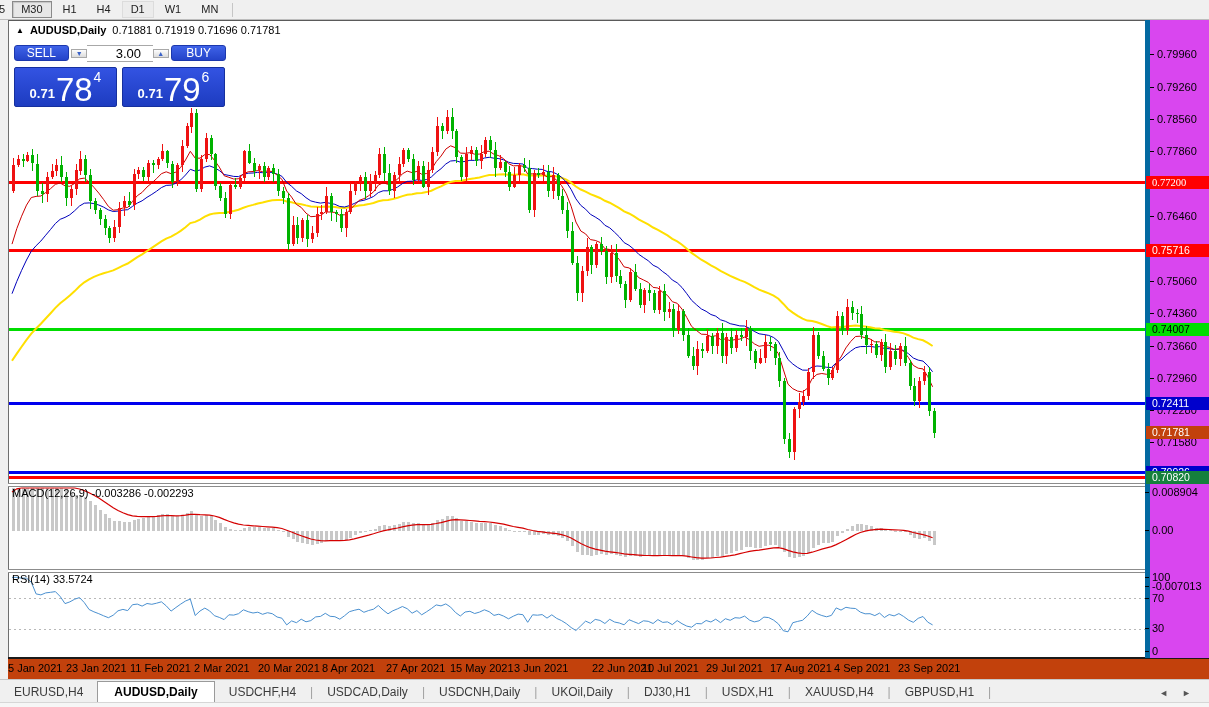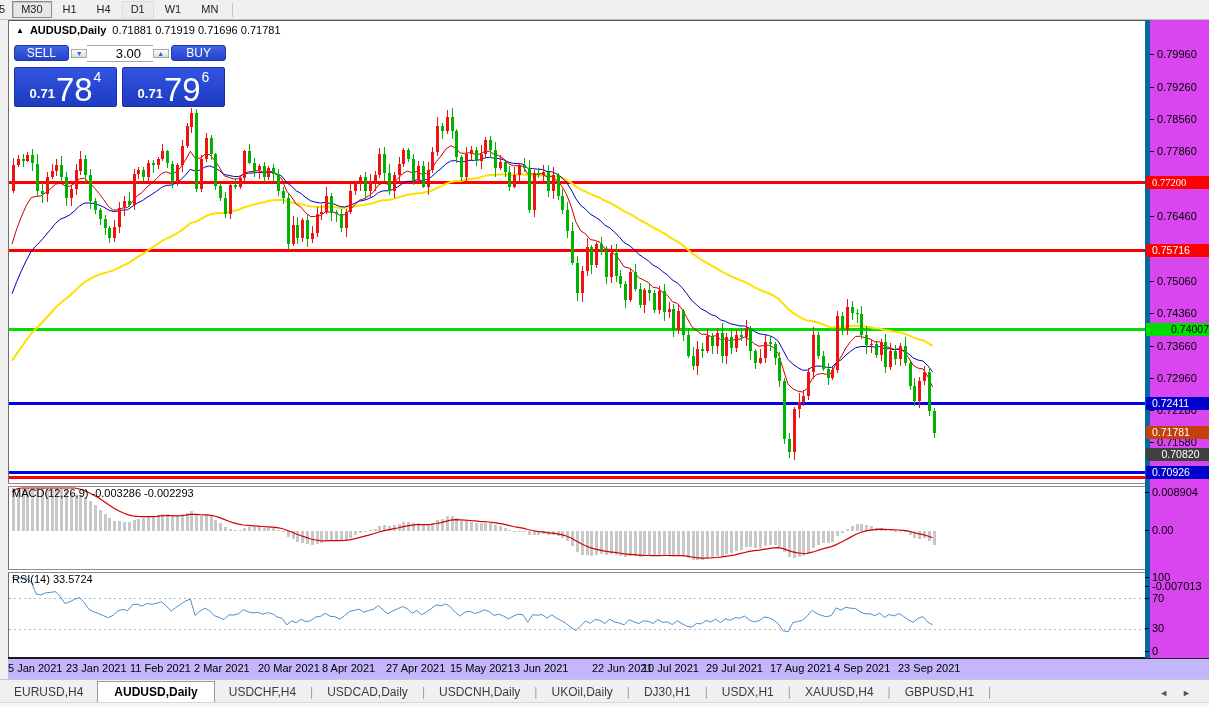--- a/index.html
+++ b/index.html
@@ -48,21 +48,21 @@
   
   .price-axis{position:absolute;left:1145px;top:20px;width:64px;height:638px;background:#d946ef;
     border-left:5px solid #0369a1;z-index:2;}
   .tick-label{position:absolute;left:7px;font-size:11px;color:#000;white-space:nowrap;}
   .tick-label::before{content:"";position:absolute;left:-7px;top:6px;width:4px;height:1px;background:#000;}
   .badge{position:absolute;left:1146px;width:57px;height:13px;z-index:3;font-size:10.5px;
     line-height:13px;padding-left:6px;white-space:nowrap;}
   
   .pane-label{position:absolute;left:12px;z-index:3;font-size:11px;color:#000;}
   
-  .date-axis{position:absolute;left:8px;top:659px;width:1201px;height:31px;background:#c4b5fd;z-index:2;}
+  .date-axis{position:absolute;left:8px;top:659px;width:1201px;height:31px;background:#c2410c;z-index:2;}
   .date-label{position:absolute;top:3px;font-size:11px;color:#000;white-space:nowrap;}
   
   .tabbar{position:absolute;left:0;top:679px;width:1209px;height:23px;background:#f0f0f0;
     border-top:1px solid #c8c8c8;display:flex;align-items:flex-end;z-index:5;}
   .tab{font-size:12px;color:#3c3c3c;padding:3px 14px 4px 14px;white-space:nowrap;}
   .tab.active{background:#fff;border:1px solid #9a9a9a;border-bottom:none;color:#000;font-weight:bold;
     padding:3px 16px 5px 16px;margin-bottom:-1px;}
   .tab-sep{color:#a0a0a0;font-size:12px;padding-bottom:4px;}
   .tab-arrows{margin-left:auto;display:flex;gap:14px;padding:0 18px 5px 0;color:#555;font-size:9px;}
   .bottom-strip{position:absolute;left:0;top:702px;width:1209px;height:5px;background:#f6f6f6;
@@ -787,17 +787,17 @@
   <span class="tab-sep">|</span>
   <span class="tab-arrows">
     <span>◄</span>
     <span>►</span>
   </span>
 </div>
 <div class="bottom-strip"></div>
 
 <div class="badge" style="top: 176px; background: rgb(255, 0, 0); color: rgb(255, 255, 255); font-family: Liberation Serif, serif;">0.77200</div>
 <div class="badge" style="top: 244px; background: rgb(255, 0, 0); color: rgb(255, 255, 255);">0.75716</div>
-<div class="badge" style="top: 323px; background: rgb(0, 221, 0); color: rgb(0, 0, 0); text-align: right;">0.74007</div>
+<div class="badge" style="top: 323px; background: rgb(0, 221, 0); color: rgb(0, 0, 0);">0.74007</div>
 <div class="badge" style="top: 397px; background: rgb(0, 0, 204); color: rgb(255, 255, 255);">0.72411</div>
 <div class="badge" style="top: 466px; background: rgb(0, 0, 204); color: rgb(255, 255, 255);">0.70926</div>
-<div class="badge" style="top: 448px; background: #404040; color: rgb(255, 255, 255); text-align: center;">0.70820</div>
+<div class="badge" style="top: 471px; background: #15803d; color: rgb(255, 255, 255);">0.70820</div>
 <div class="badge" style="top: 426px; background: #c2410c; color: rgb(255, 255, 255);">0.71781</div>
 
 </body></html>

